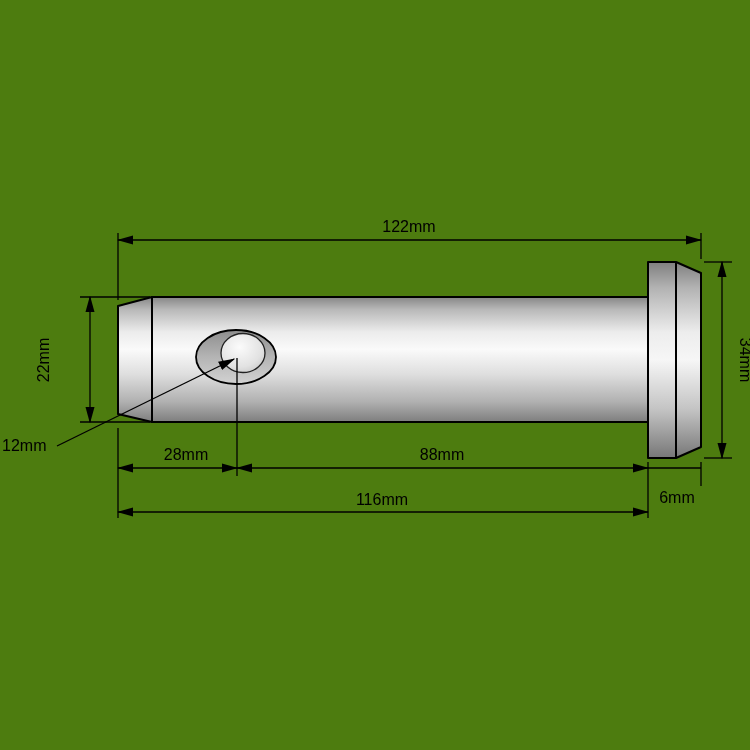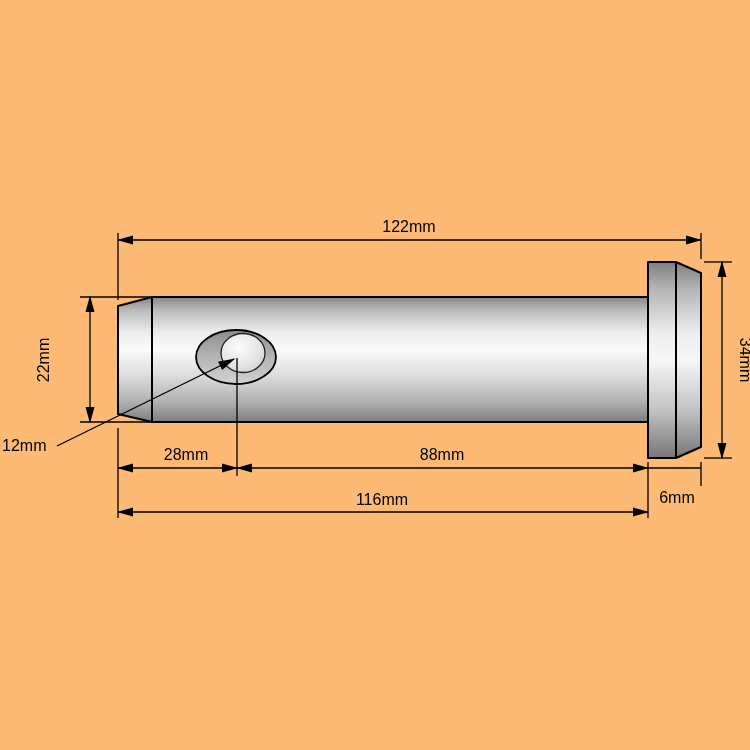--- a/index.html
+++ b/index.html
@@ -5,21 +5,21 @@
   html, body {
     margin: 0;
     padding: 0;
     background: #ffffff;
     font-family: "Liberation Sans", sans-serif;
   }
   .canvas {
     position: relative;
     width: 750px;
     height: 750px;
-    background: #fdba74;
+    background: #4d7c0f;
     overflow: hidden;
     text-align: center;
   }
   svg text {
     font-family: "Liberation Sans", sans-serif;
     font-size: 16px;
     fill: #000000;
   }
 </style>
 </head>

